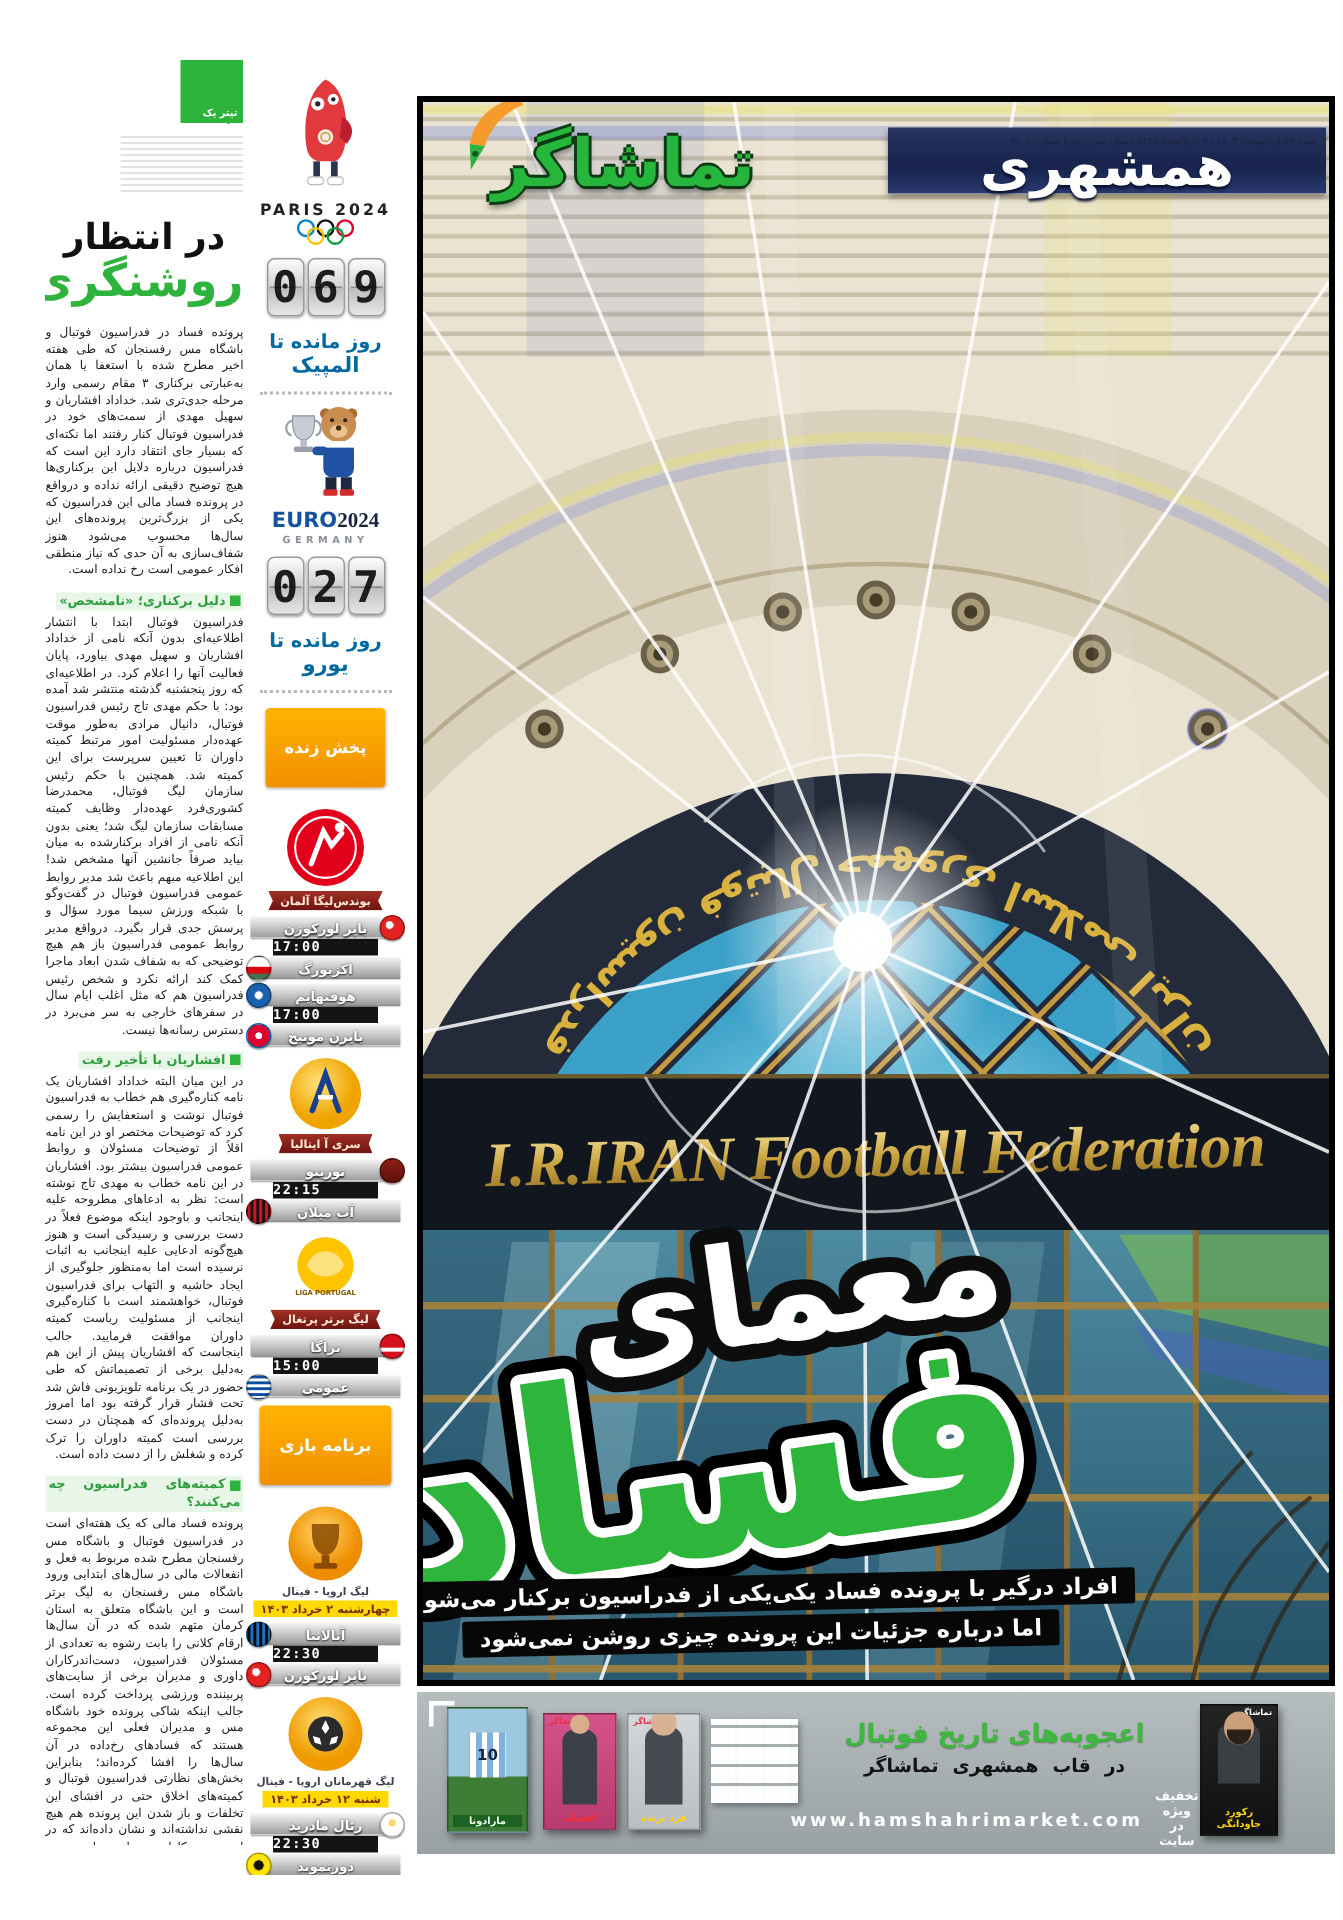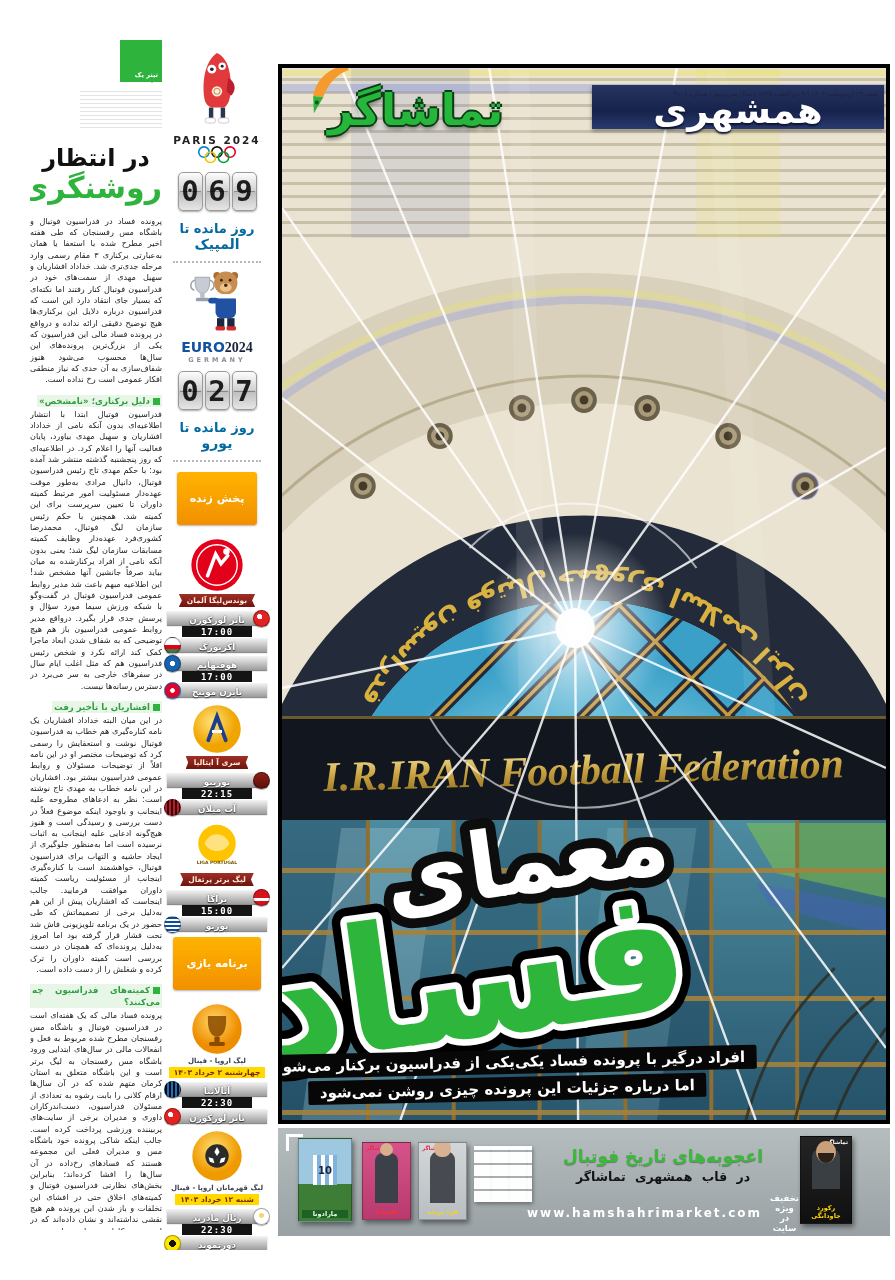--- a/index.html
+++ b/index.html
@@ -37,21 +37,21 @@
   .badge{position:relative;margin:6px 0;background:linear-gradient(#ffb300,#f29000);color:#fff;font-size:11px;font-weight:900;padding:20px 13px;border-radius:3px;box-shadow:0 1px 2px rgba(0,0,0,.3);direction:rtl;}
   .badge::after{content:"";position:absolute;bottom:-5px;right:10px;border:5px solid transparent;border-top-color:#f29000;}
   .league{display:flex;flex-direction:column;align-items:center;margin-top:7px;width:100%;}
   .ribbon{margin-top:2px;background:linear-gradient(#a03026,#6e140f);color:#ffe9d8;font-size:7.5px;font-weight:bold;padding:2px 8px;direction:rtl;
     clip-path:polygon(0 0,100% 0,96% 50%,100% 100%,0 100%,4% 50%);white-space:nowrap;}
   .lg-caption{margin-top:2px;font-size:7px;font-weight:bold;color:#3c4250;direction:rtl;}
   .date-badge{margin-top:2px;background:#ffd900;color:#7a2a00;font-size:7.5px;font-weight:bold;padding:1px 5px;direction:rtl;white-space:nowrap;}
   .pair{display:flex;flex-direction:column;align-items:center;margin-top:4px;width:100%;}
   .mrow{position:relative;width:100px;height:14px;background:linear-gradient(#f4f4f4,#9c9c9c);box-shadow:0 1px 1px rgba(0,0,0,.45);display:flex;align-items:flex-end;justify-content:center;}
   .tname{font-size:8.8px;font-weight:bold;color:#fff;text-shadow:0 1px 1px #333,0 0 2px #555;direction:rtl;white-space:nowrap;}
-  .trow{width:70px;height:11px;margin:1px 0;background:#141414;color:#fff;display:flex;align-items:center;justify-content:center;
+  .trow{width:70px;height:11px;margin:1px 0;background:#141414;color:#fff;display:flex;align-items:center;
     font-family:"DejaVu Sans Mono",monospace;font-size:9px;font-weight:bold;letter-spacing:1px;}
   .tl{position:absolute;width:15px;height:15px;border-radius:50%;top:-1px;border:1px solid rgba(0,0,0,.35);box-shadow:0 1px 1px rgba(0,0,0,.35);}
   .tl.right{right:-3px;} .tl.left{left:-3px;}
   .lev{background:radial-gradient(circle at 38% 38%,#fff 0 19%,#e32221 21%);}
   .aug{background:linear-gradient(180deg,#fff 45%,#dc0613 45% 75%,#46714d 75%);}
   .hof{background:radial-gradient(circle at 50% 50%,#fff 0 24%,#1961ac 27%);}
   .bay{background:radial-gradient(circle at 50% 50%,#fff 0 20%,#dc052d 23%);border-color:#0066b2;}
   .tor{background:linear-gradient(#8a2016,#5e100a);}
   .mil{background:repeating-linear-gradient(90deg,#d80f1f 0 2px,#151515 2px 4px);}
   .bra{background:linear-gradient(#d6121c 55%,#fff 55% 72%,#d6121c 72%);}
@@ -278,21 +278,21 @@
       <div class="pair">
         <div class="mrow">
             <span class="tl right bra"></span>
             <span class="tname">براگا</span>
           </div>
         <div class="trow">
             <span>15:00</span>
           </div>
         <div class="mrow">
             <span class="tl left por"></span>
-            <span class="tname">پورتو</span>
+            <span class="tname">عمومی</span>
           </div>
       </div>
     </div>
 
     <div class="badge">برنامه بازی</div>
 
     <div class="league">
       <svg width="52" height="52" viewBox="0 0 40 40">
         <defs>
             <radialGradient id="el" cx="45%" cy="35%">

